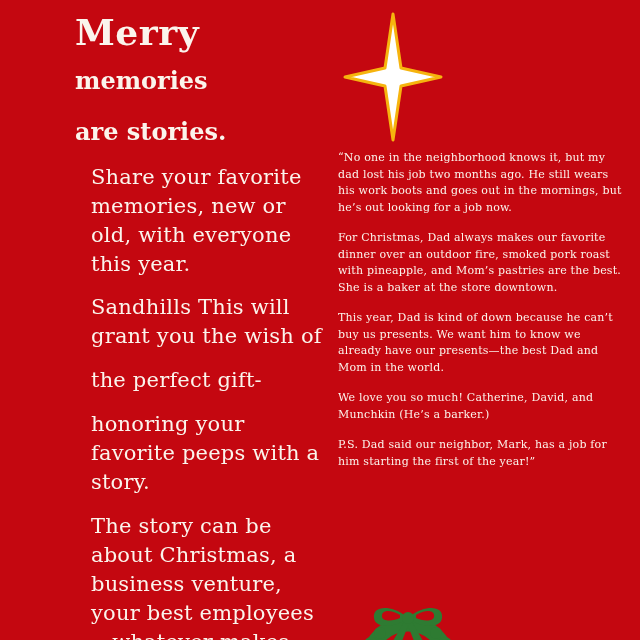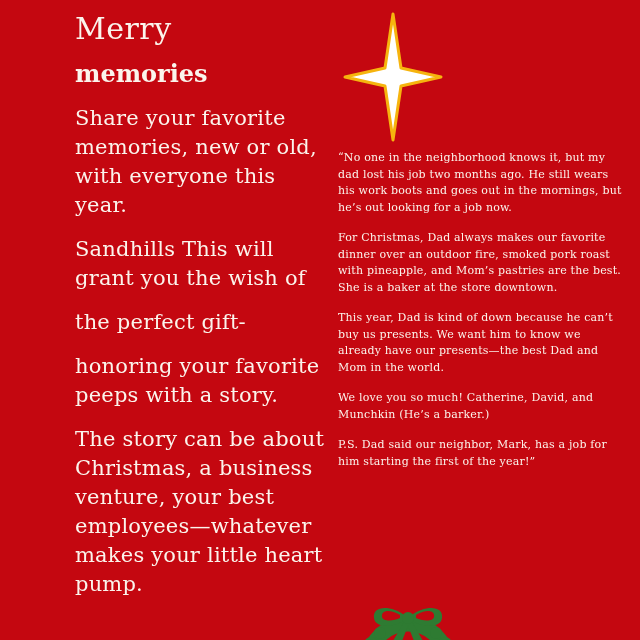--- a/index.html
+++ b/index.html
@@ -10,36 +10,36 @@
     background: #C40710;
     font-family: "DejaVu Serif", "Liberation Serif", serif;
     color: #FBF4EC;
   }
   .left-col {
     position: absolute;
     left: 75px; top: 10px;
     width: 252px;
   }
   .headline {
-    font-size: 30px;
+    font-size: 36px;
     line-height: 1.25;
     margin: 0 0 6px 0;
-    font-weight: normal;
+    font-weight: bold;
     letter-spacing: 0.5px;
   }
   .subhead {
     font-size: 24px;
     line-height: 1.7;
     margin: 0 0 10px 0;
     font-weight: bold;
   }
   .left-col p.body-par {
     font-size: 21px;
     line-height: 1.38;
-    margin: 0 0 15px 0;
+    margin: 0 0 15px 16px;
     letter-spacing: 0.2px;
   }
   .right-col {
     position: absolute;
     left: 338px; top: 0;
     width: 288px;
   }
   .star-wrap {
     position: absolute;
     left: 5px; top: 12px;
@@ -61,20 +61,21 @@
     left: 338px; top: 602px;
     width: 150px; height: 120px;
   }
 </style>
 </head>
 <body>
 
 <div class="left-col">
   <h1 class="headline">Merry</h1>
   <h2 class="subhead">memories</h2>
+  <h2 class="subhead">are stories.</h2>
   <p class="body-par">Share your favorite memories, new or old, with everyone this year.</p>
   <p class="body-par">Sandhills This will grant you the wish of</p>
   <p class="body-par">the perfect gift-</p>
   <p class="body-par">honoring your favorite peeps with a story.</p>
   <p class="body-par">The story can be about Christmas, a business venture, your best employees—whatever makes your little heart pump.</p>
 
 </div>
 
 <div class="right-col">
   <div class="star-wrap">

